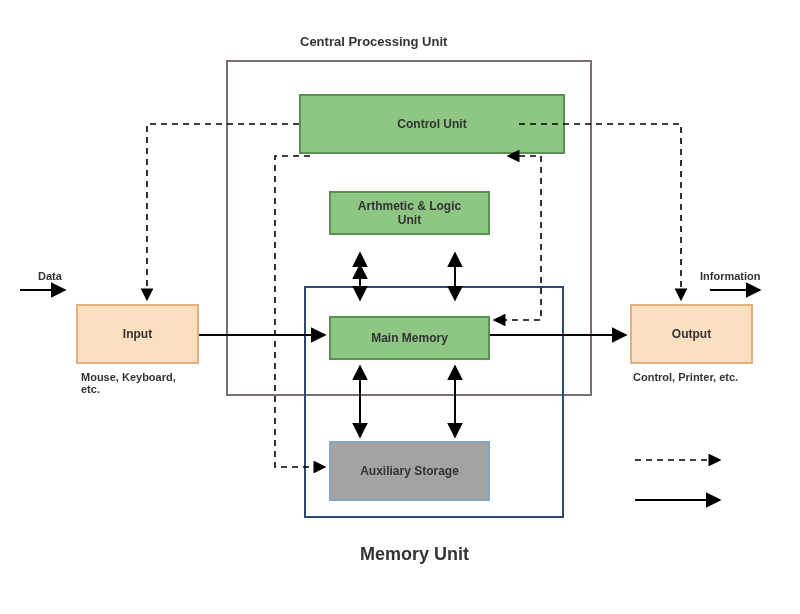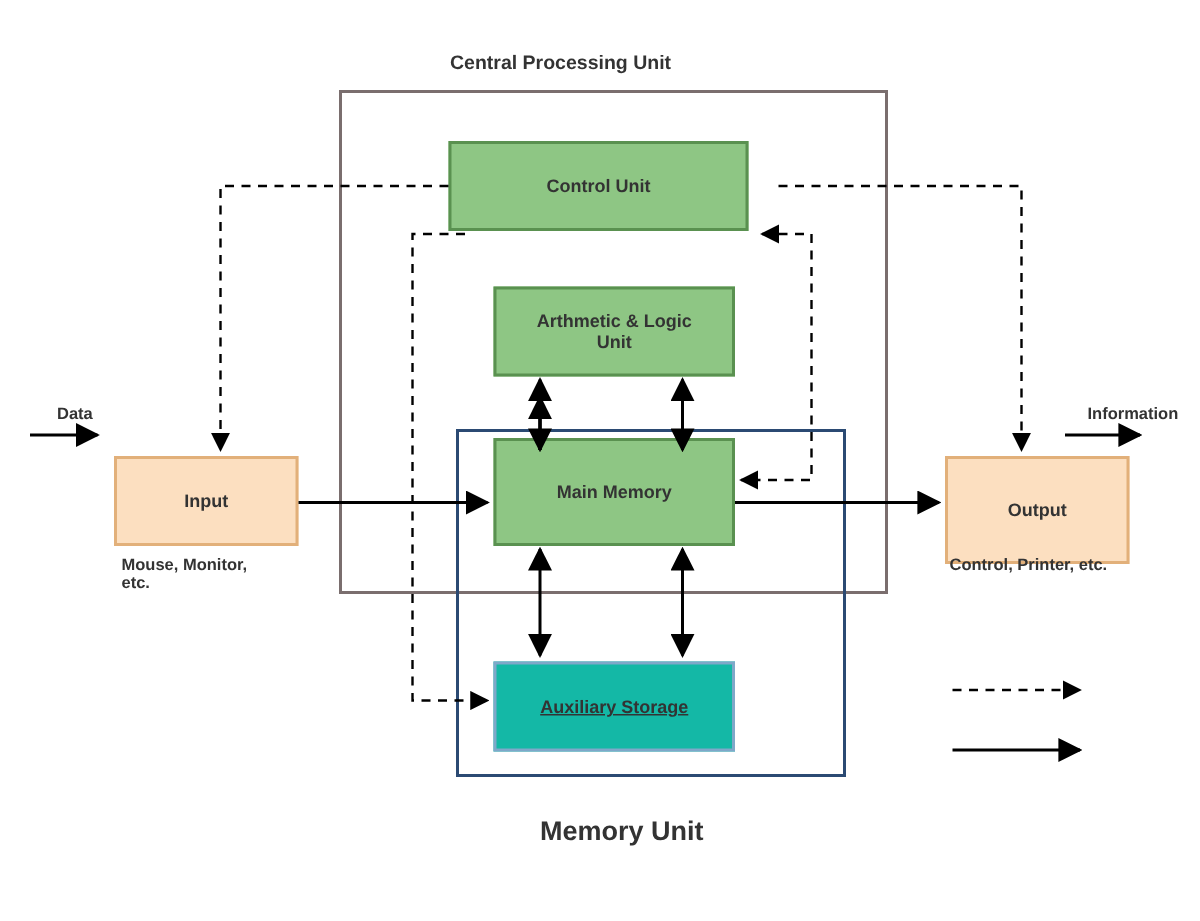--- a/index.html
+++ b/index.html
@@ -35,67 +35,67 @@
     font-weight: bold;
     text-align: left;
   }
   .sublabel {
     position: absolute;
     font-weight: bold;
     font-size: 11px;
   }
   .green { background: #8ec684; border-color: #5a9150; }
   .peach { background: #fcdfc0; border-color: #e2b07a; }
-  .blue  { background: #14b8a6; border-color: #7fa8c9; text-decoration: underline; }
+  .blue  { background: #a3a3a3; border-color: #7fa8c9; }
   .cpu-border { border-color: #7a6e6e; }
   .mem-border { border-color: #2b4a73; }
   svg.layer {
     position: absolute;
     left: 0; top: 0;
     width: 800px; height: 614px;
     pointer-events: none;
   }
 </style>
 </head>
 <body>
 
 <div class="container-box cpu-border" style="left:226px; top:60px; width:366px; height:336px;"></div>
 <div class="container-box mem-border" style="left:304px; top:286px; width:260px; height:232px;"></div>
 
 <div class="label" style="left:300px; top:34px; width:220px; font-size:13px;">Central Processing Unit</div>
 <div class="label" style="left:360px; top:544px; width:150px; font-size:18px;">Memory Unit</div>
 
-<div class="box green" style="left:299px; top:94px; width:200px; height:60px;">
+<div class="box green" style="left:299px; top:94px; width:266px; height:60px;">
   <span>Control Unit</span>
 </div>
 
-<div class="box green" style="left:329px; top:191px; width:161px; height:60px;">
+<div class="box green" style="left:329px; top:191px; width:161px; height:44px;">
   <span style="white-space:pre-line;">Arthmetic &amp; Logic
 Unit</span>
 </div>
 
-<div class="box green" style="left:329px; top:292px; width:161px; height:72px;">
+<div class="box green" style="left:329px; top:316px; width:161px; height:44px;">
   <span>Main Memory</span>
 </div>
 
 <div class="box blue" style="left:329px; top:441px; width:161px; height:60px;">
   <span>Auxiliary Storage</span>
 </div>
 
 <div class="box peach" style="left:76px; top:304px; width:123px; height:60px;">
   <span>Input</span>
 </div>
 
-<div class="box peach" style="left:630px; top:304px; width:123px; height:72px;">
+<div class="box peach" style="left:630px; top:304px; width:123px; height:60px;">
   <span>Output</span>
 </div>
 
 <div class="sublabel" style="left:38px; top:270px;">Data</div>
-<div class="sublabel" style="left:700px; top:270px;margin-left:25px;">Information</div>
-<div class="sublabel" style="left:81px; top:371px; white-space:pre-line;">Mouse, Monitor,
+<div class="sublabel" style="left:700px; top:270px;">Information</div>
+<div class="sublabel" style="left:81px; top:371px; white-space:pre-line;">Mouse, Keyboard,
 etc.</div>
 <div class="sublabel" style="left:633px; top:371px;">Control, Printer, etc.</div>
 
 <svg class="layer">
   <defs>
     <marker id="arrow" viewBox="0 0 10 10" refX="9" refY="5" markerWidth="8" markerHeight="8" orient="auto-start-reverse">
       <path d="M 0 0 L 10 5 L 0 10 z" fill="#000"></path>
     </marker>
   </defs>
 

